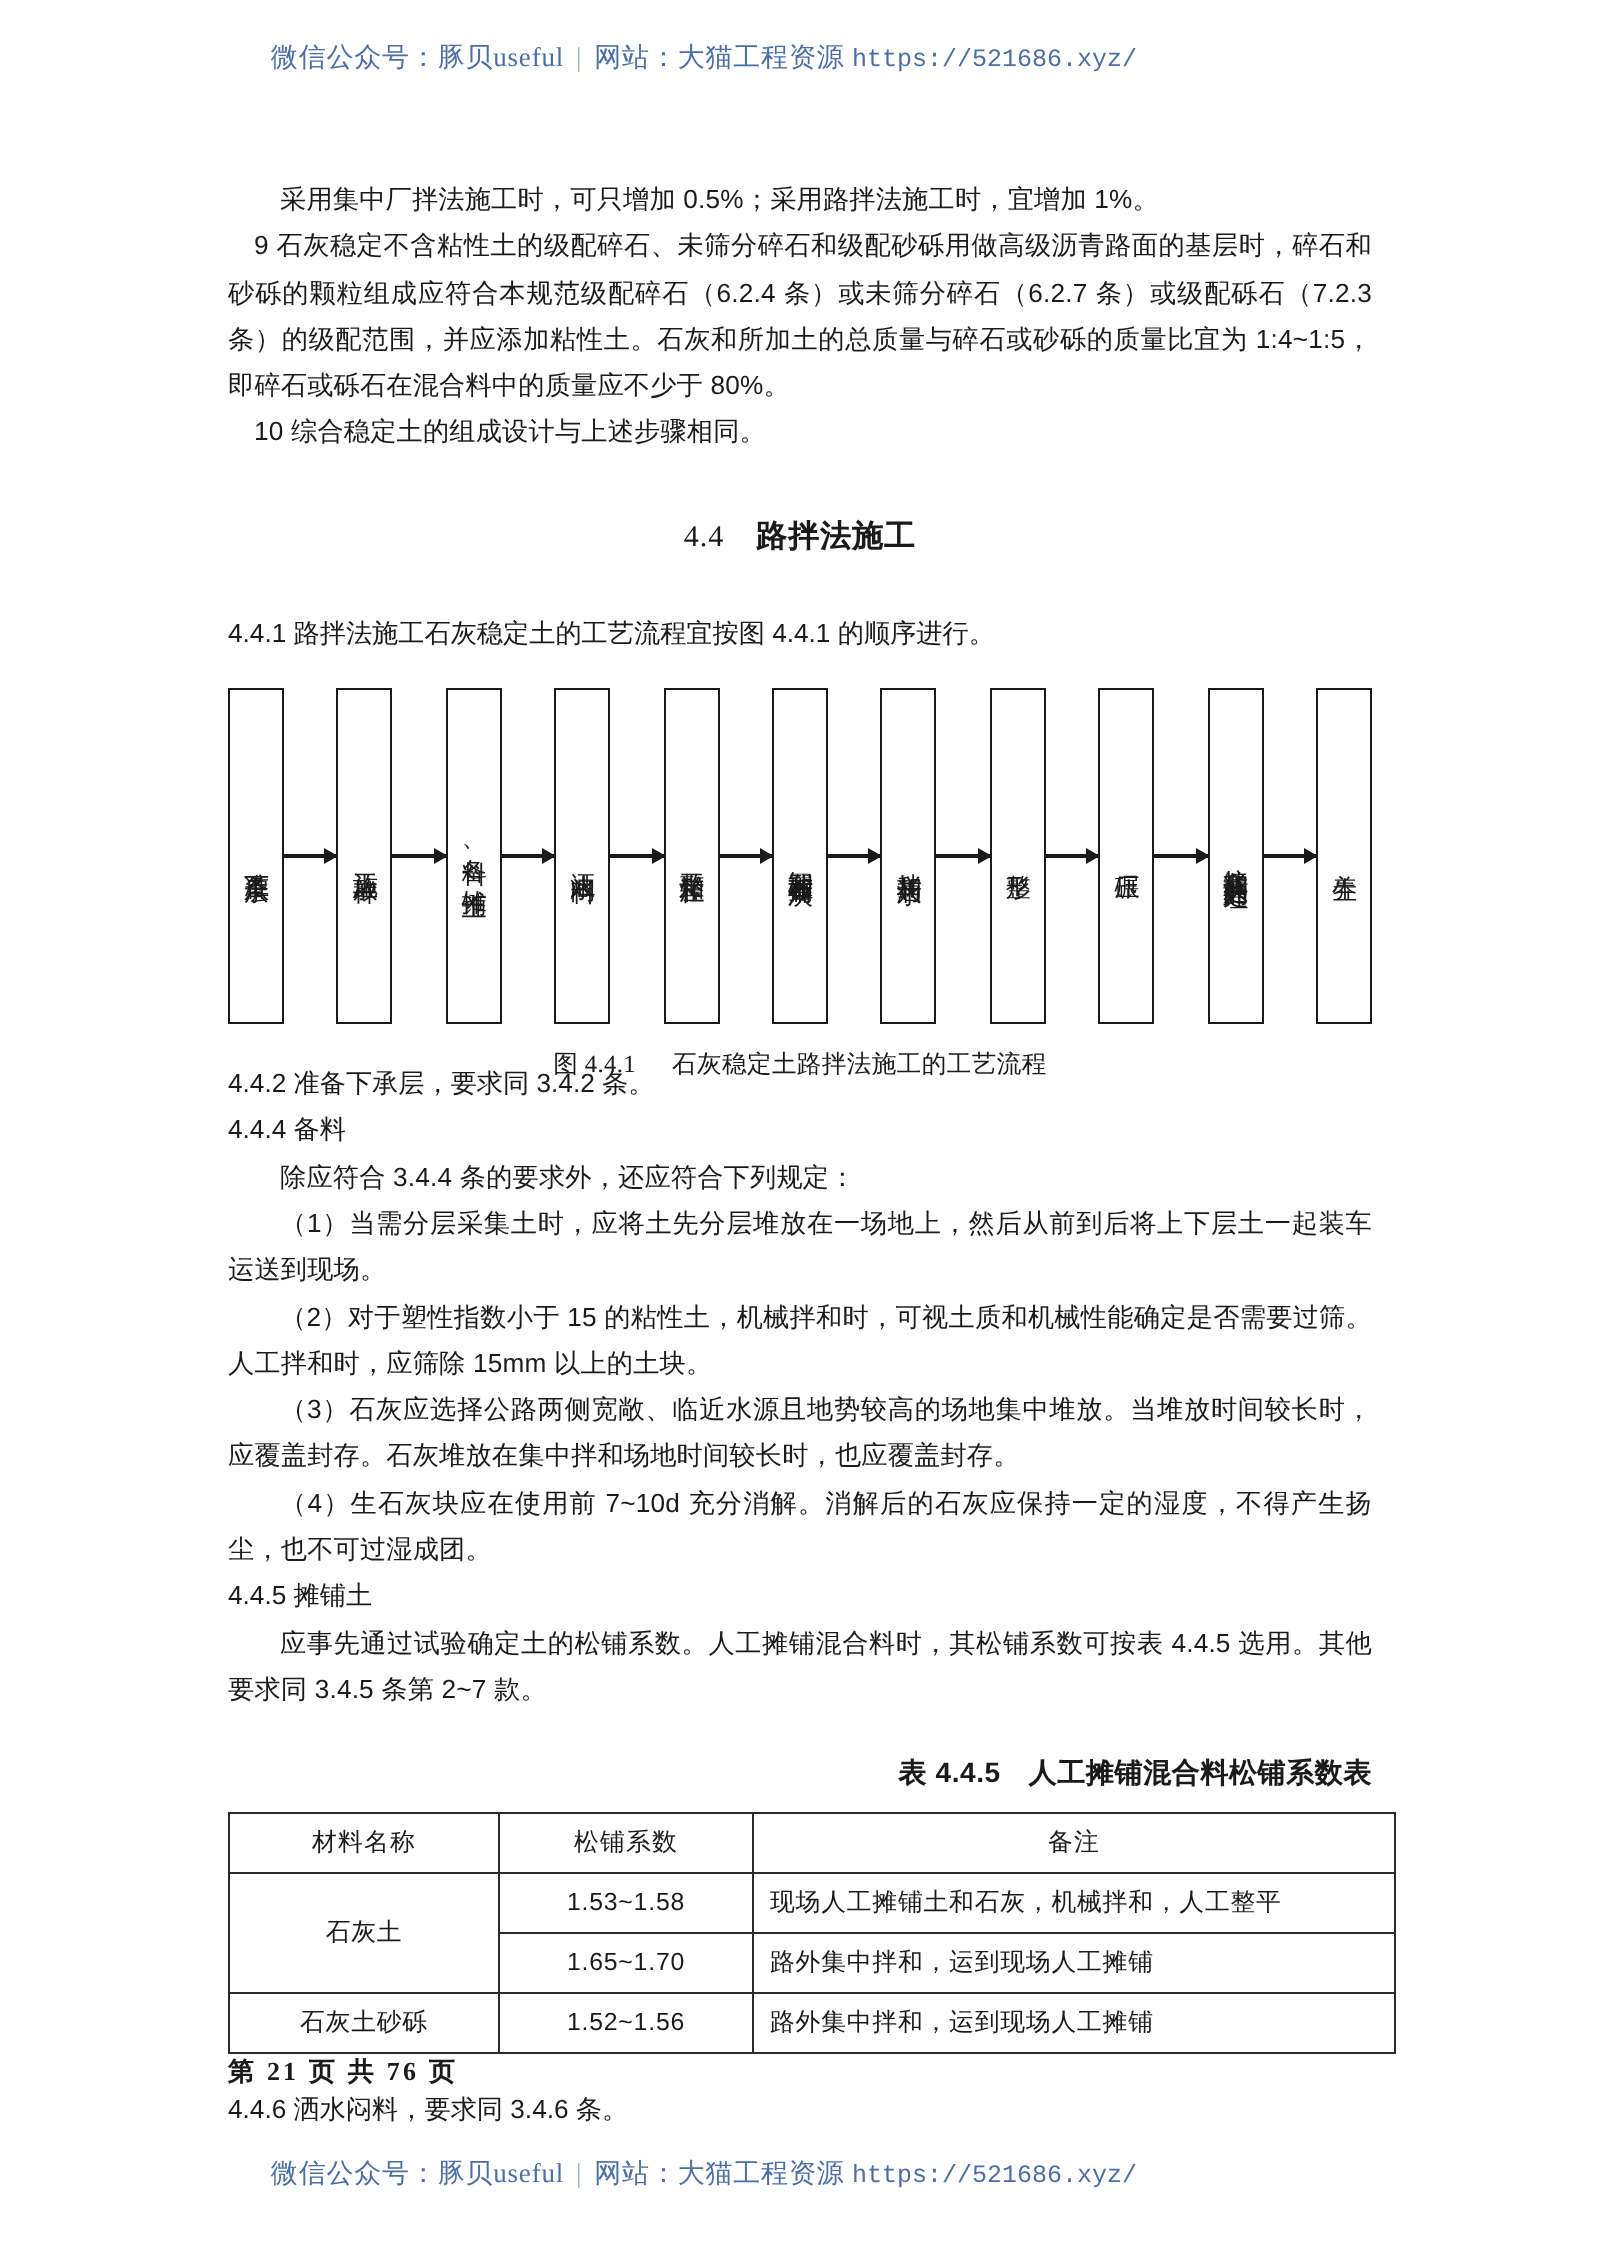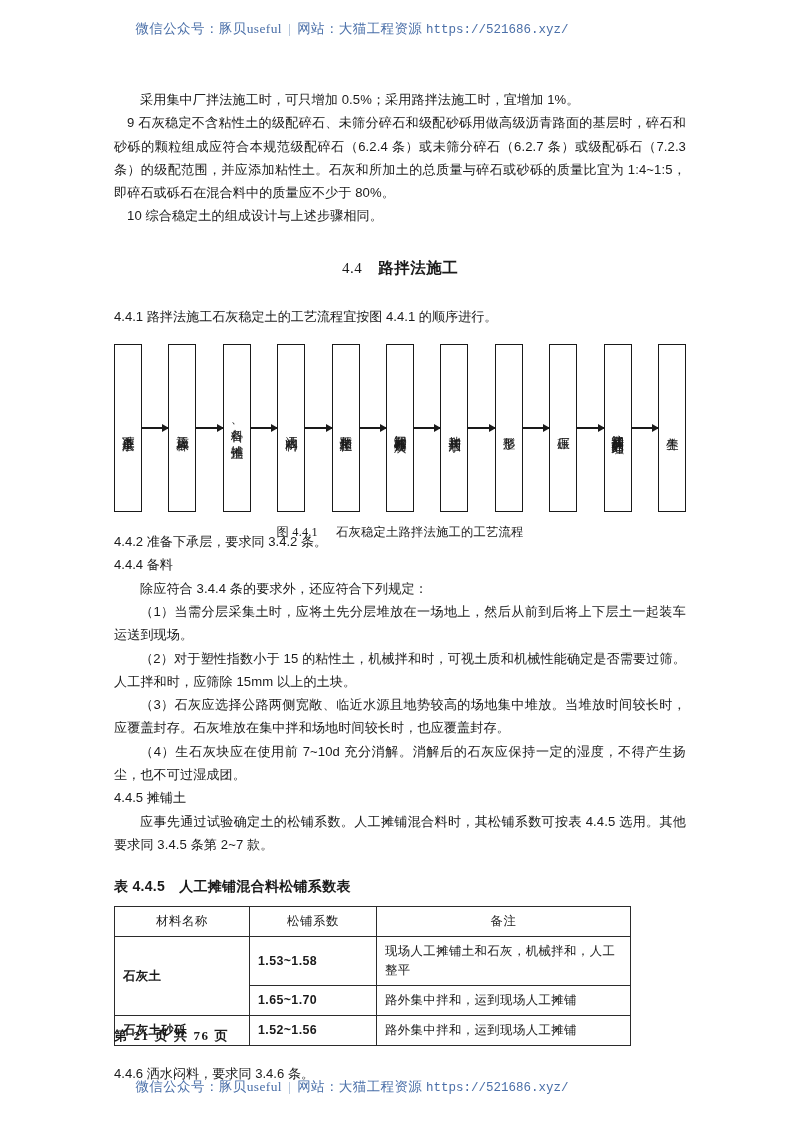--- a/index.html
+++ b/index.html
@@ -126,43 +126,43 @@
     text-align: center;
     font-size: 12.3px;
     margin-top: 12px;
     letter-spacing: 0.2px;
   }
   .fig-caption .cgap { display: inline-block; width: 18px; }
   .fig-caption .fnum { font-family: "Liberation Serif", serif; }
 
   
   .table-title {
-    text-align: left;
+    text-align: right;
     font-weight: bold;
     font-size: 14px;
     margin: 22px 0 10px 0;
     letter-spacing: 0.3px;
   }
   .table-title .tgap { display: inline-block; width: 14px; }
   table.data {
     border-collapse: collapse;
-    width: 517px;
+    width: 584px;
     font-size: 12.4px;
   }
   table.data th, table.data td {
     border: 1.1px solid #2b2b2b;
     padding: 5px 8px;
     line-height: 19px;
   }
   table.data th {
     font-weight: normal;
     text-align: center;
     letter-spacing: 0.6px;
   }
-  td.c { letter-spacing: 0.4px; font-weight: bold; }
+  td.c { text-align: center; letter-spacing: 0.4px; }
   td.l { text-align: left; padding-left: 14px; letter-spacing: 0.4px; }
   .col-a { width: 118px; }
   .col-b { width: 110px; }
 
   
   .footer {
     position: absolute;
     left: 114px;
     top: 1027px;
     width: 572px;

